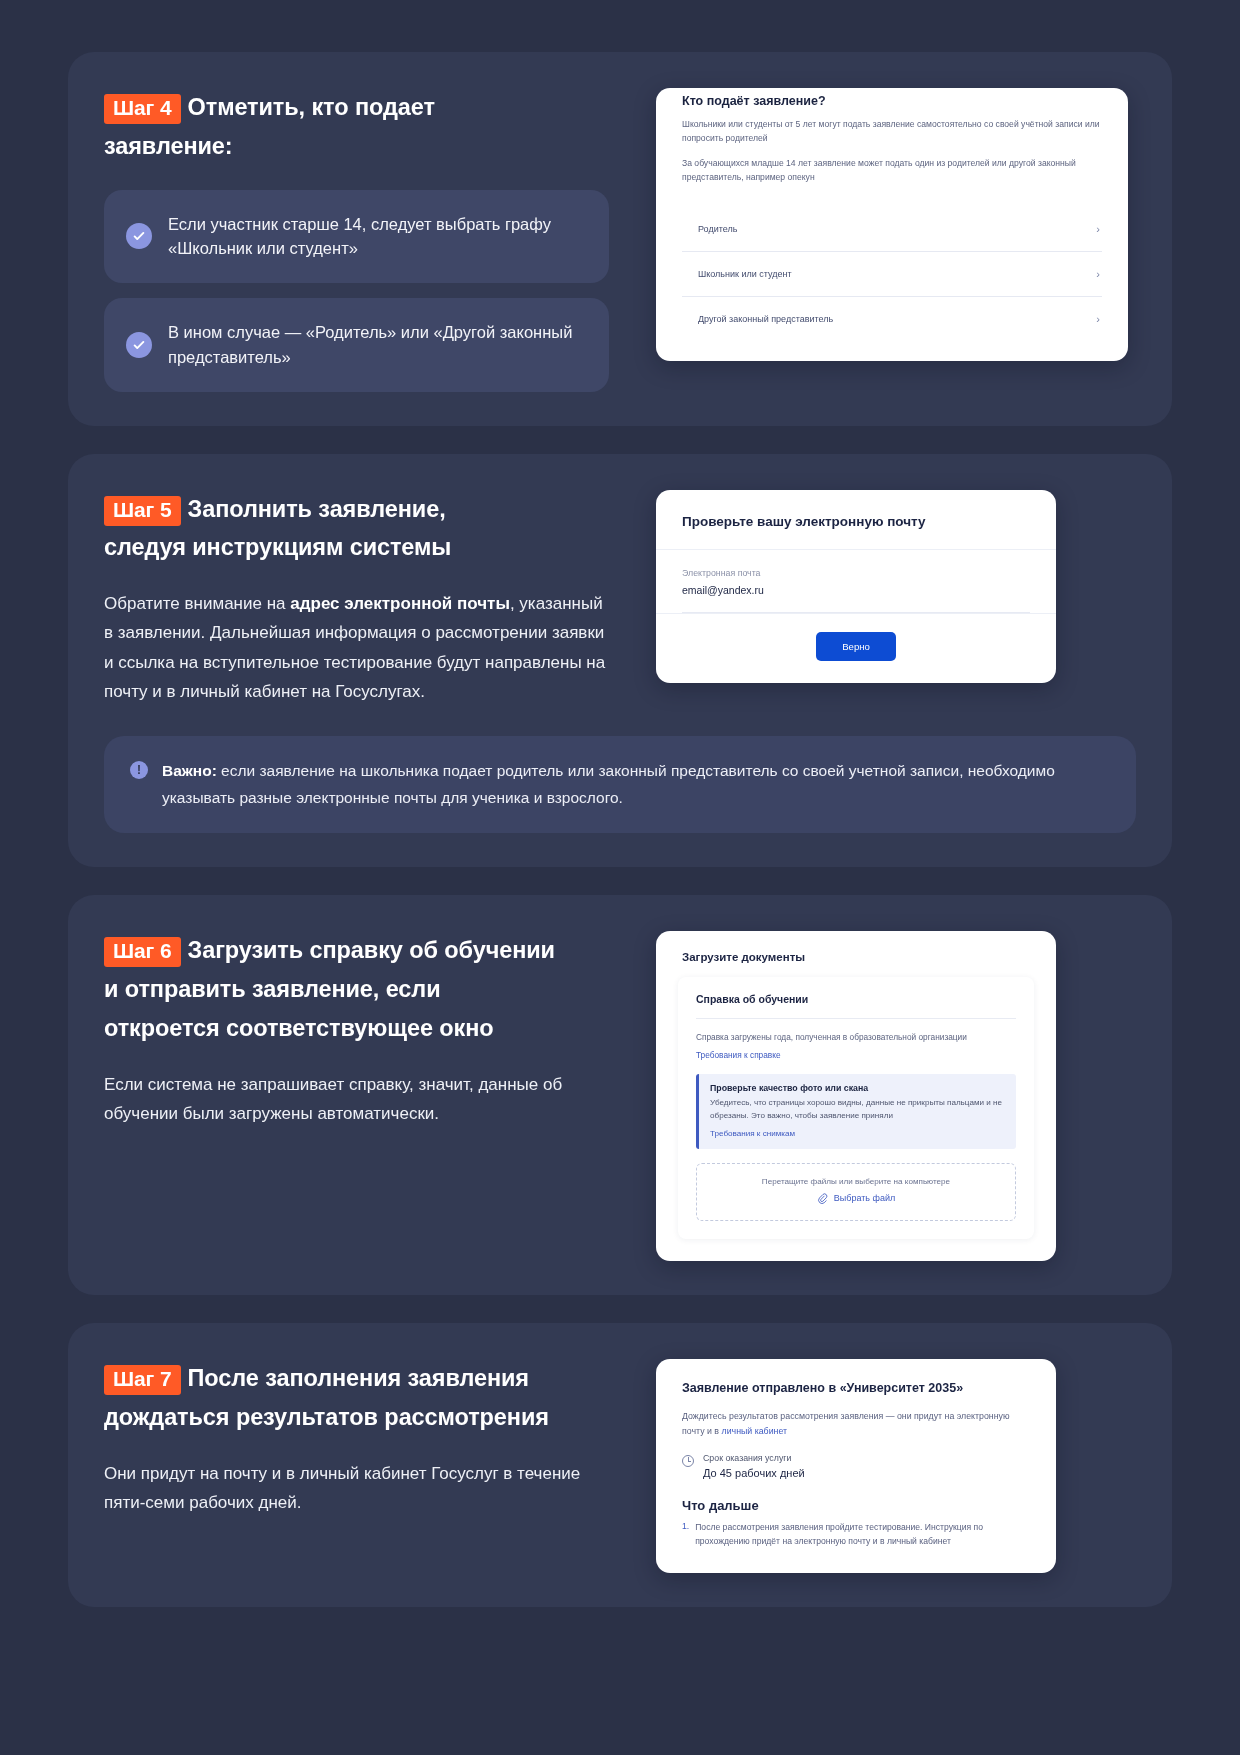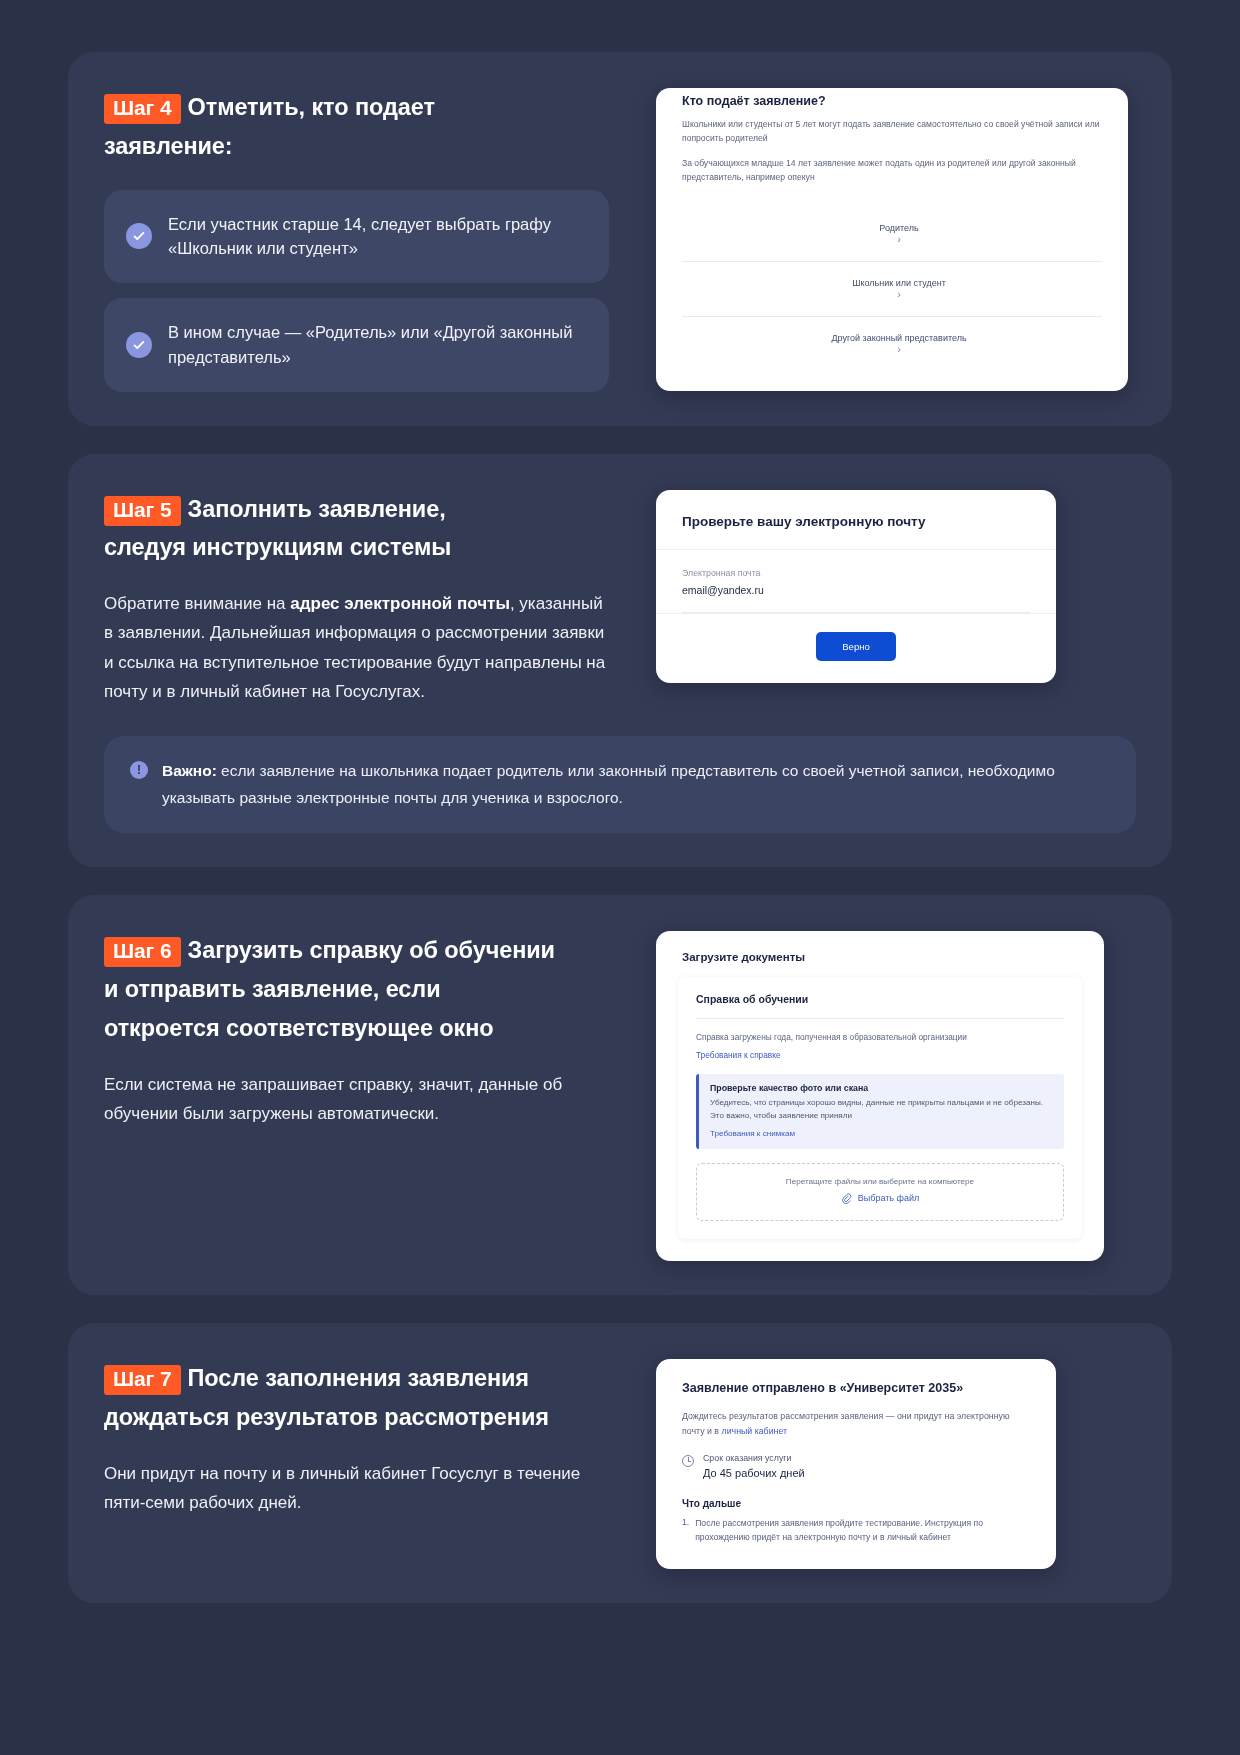--- a/index.html
+++ b/index.html
@@ -93,21 +93,21 @@
 
   
   .m4 { width: 472px; padding: 6px 0 0 0; margin-left: 0; }
   .m4 .hd { padding: 0 26px; }
   .m4 .desc { padding: 10px 26px 0 26px; }
   .m4 .opts { margin-top: 22px; padding: 0 26px 20px 26px; }
   .m4 .opt {
     display: flex; align-items: center; justify-content: space-between;
     border-bottom: 1px solid #e6e9f2;
     padding: 16px 2px 16px 16px;
-    font-size: 9px; color: #3a4karnataka; flex-direction: column;
+    font-size: 9px; color: #3a4karnataka;
   }
   .m4 .opt span.lbl { font-size: 9px; color: #434c6e; }
   .m4 .opt:last-child { border-bottom: none; }
   .chev { color: #7b85a8; font-size: 11px; }
 
   
   .m5 { width: 400px; }
   .m5 .hd { padding: 24px 26px 20px 26px; font-size: 13.5px; font-weight: bold; }
   .m5 .field {
     border-top: 1px solid #eceff6; border-bottom: 1px solid #eceff6;
@@ -121,21 +121,21 @@
     padding: 14px 26px 18px 26px; font-size: 9.6px; color: #3e5ac0;
   }
   .m5 .btnrow { padding: 18px 26px 22px 26px; display: flex; justify-content: center; }
   .btn-primary {
     background: #0d4cd3; color: #fff; font-size: 9.6px;
     padding: 9px 26px; border-radius: 5px; border: none;
     font-family: "Liberation Sans", sans-serif;
   }
 
   
-  .m6 { width: 448px; padding: 20px 0 22px 0; }
+  .m6 { width: 400px; padding: 20px 0 22px 0; }
   .m6 .hd { padding: 0 26px 14px 26px; font-size: 11.5px; font-weight: bold; }
   .m6 .panel {
     margin: 0 22px; background: #fff; border-radius: 8px;
     box-shadow: 0 1px 6px rgba(26,36,70,.07); padding: 16px 18px 18px 18px;
   }
   .m6 .p-title { font-size: 10.5px; font-weight: bold; }
   .m6 .hr { height: 1px; background: #e8ebf3; margin: 13px 0 12px 0; }
   .m6 .p-desc { font-size: 8.3px; color: #5d6480; line-height: 1.55; }
   .m6 .link { font-size: 8.3px; color: #3e5ac0; margin-top: 6px; display: inline-block; }
   .m6 .tip {
@@ -165,21 +165,21 @@
     flex: 0 0 12px; width: 12px; height: 12px; border-radius: 50%;
     border: 1.2px solid #7b85a8; margin-top: 2px; position: relative;
   }
   .m7 .clock:before, .m7 .clock:after {
     content:""; position:absolute; background:#7b85a8; left:50%; top:50%;
   }
   .m7 .clock:before { width:1px; height:4px; margin-left:-0.5px; margin-top:-4px; }
   .m7 .clock:after { width:3px; height:1px; margin-top:-0.5px; }
   .m7 .r-t { font-size: 8.8px; color: #4f566f; }
   .m7 .r-v { font-size: 11px; color: #1c2443; margin-top: 4px; }
-  .m7 .sub { font-size: 10px; font-weight: bold; margin-top: 19px; }
+  .m7 .sub { font-size: 13px; font-weight: bold; margin-top: 19px; }
   .m7 .ol { display: flex; gap: 6px; margin-top: 8px; }
   .m7 .num { font-size: 8.6px; color: #3e5ac0; }
   .m7 .oltxt { font-size: 8.6px; color: #5a6180; line-height: 1.6; }
 </style>
 </head>
 <body>
 
 <div class="page">
 
   <section class="step-block">

